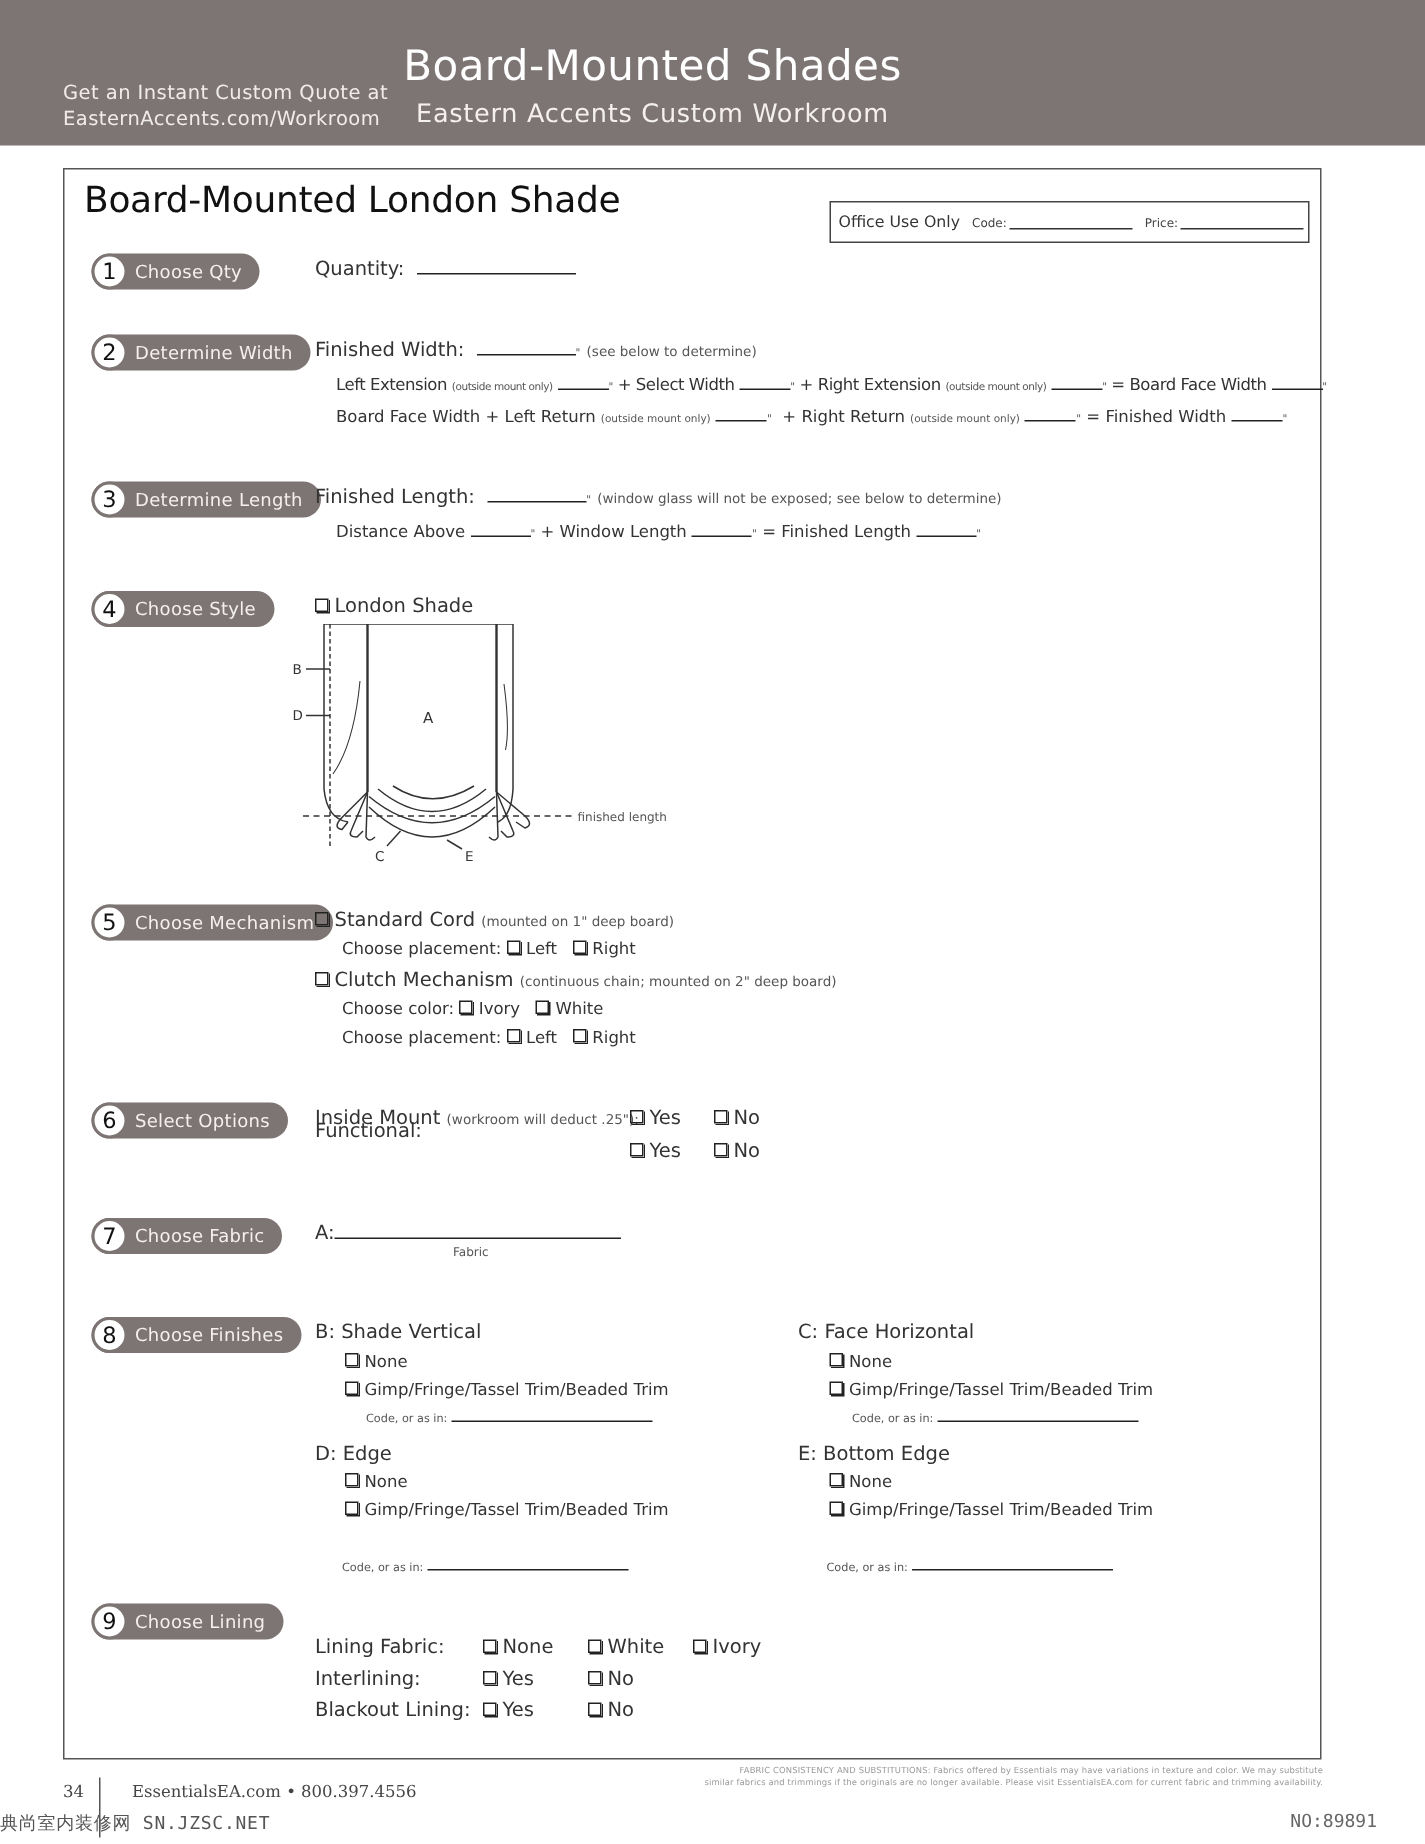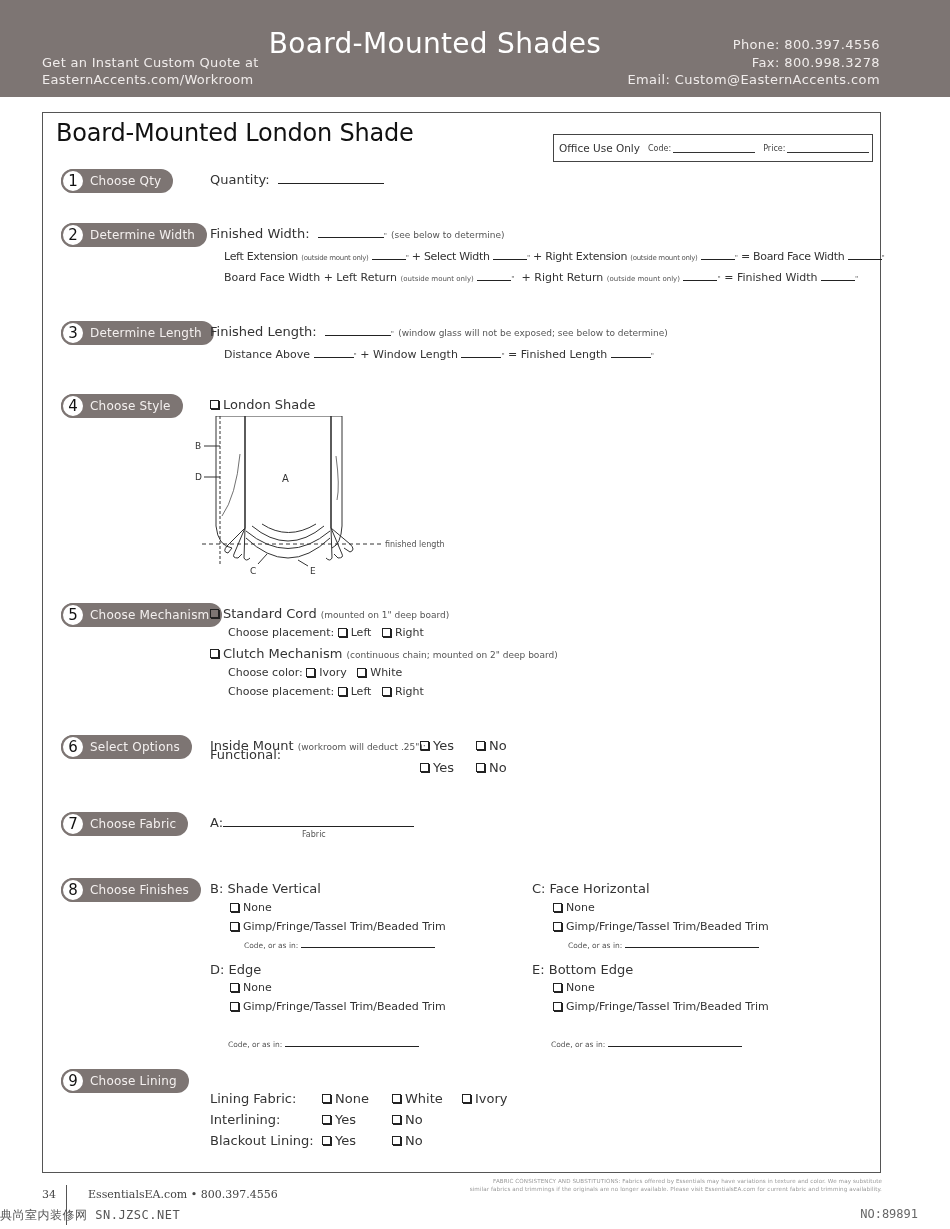--- a/index.html
+++ b/index.html
@@ -46,25 +46,21 @@
 </head>
 <body>
 
 <div class="hdr">
   <div class="hdr-left">
     <div>Get an Instant Custom Quote at</div>
     <div>EasternAccents.com/Workroom</div>
   </div>
   <div class="hdr-center">
     <div class="hdr-title">Board-Mounted Shades</div>
-  </div>
-  <div class="hdr-right">
-    <div>Phone: 800.397.4556</div>
-    <div>Fax: 800.998.3278</div>
-    <div>Email: Custom@EasternAccents.com</div>
+    <div class="hdr-sub">Eastern Accents Custom Workroom</div>
   </div>
 </div>
 
 <div class="frame"></div>
 <div class="form-title">Board-Mounted London Shade</div>
 <div class="office">
   <span class="lbl-big">Office Use Only</span>
   <span class="lbl-small">Code:</span>
   <span class="blank" style="width:82px;margin-right:8px;"></span>
   <span class="lbl-small">Price:</span>

